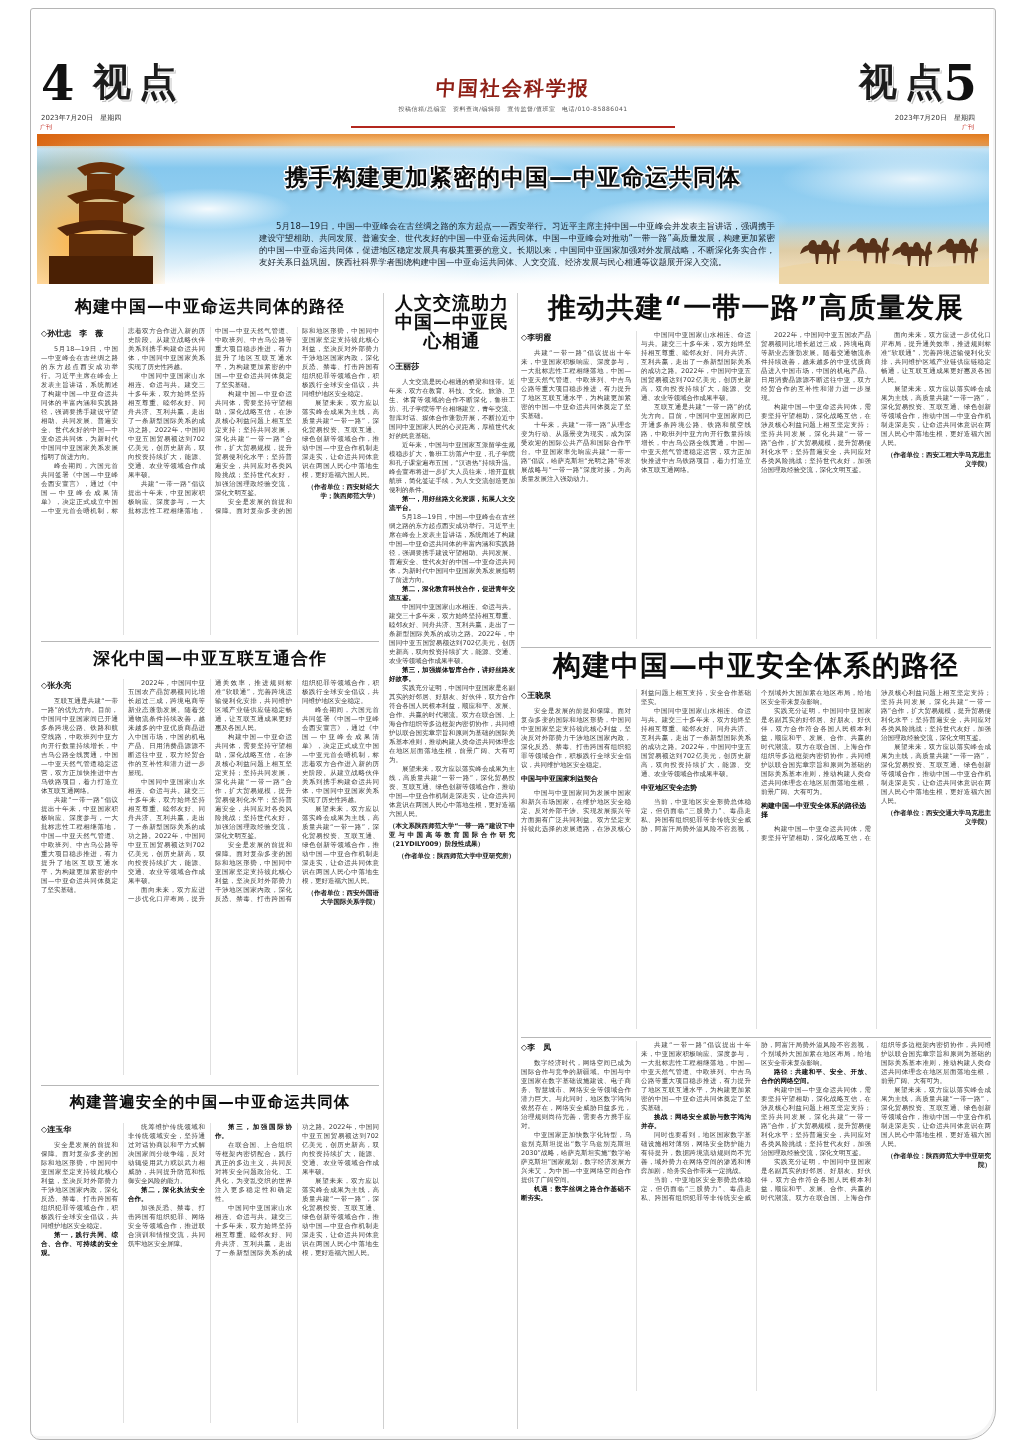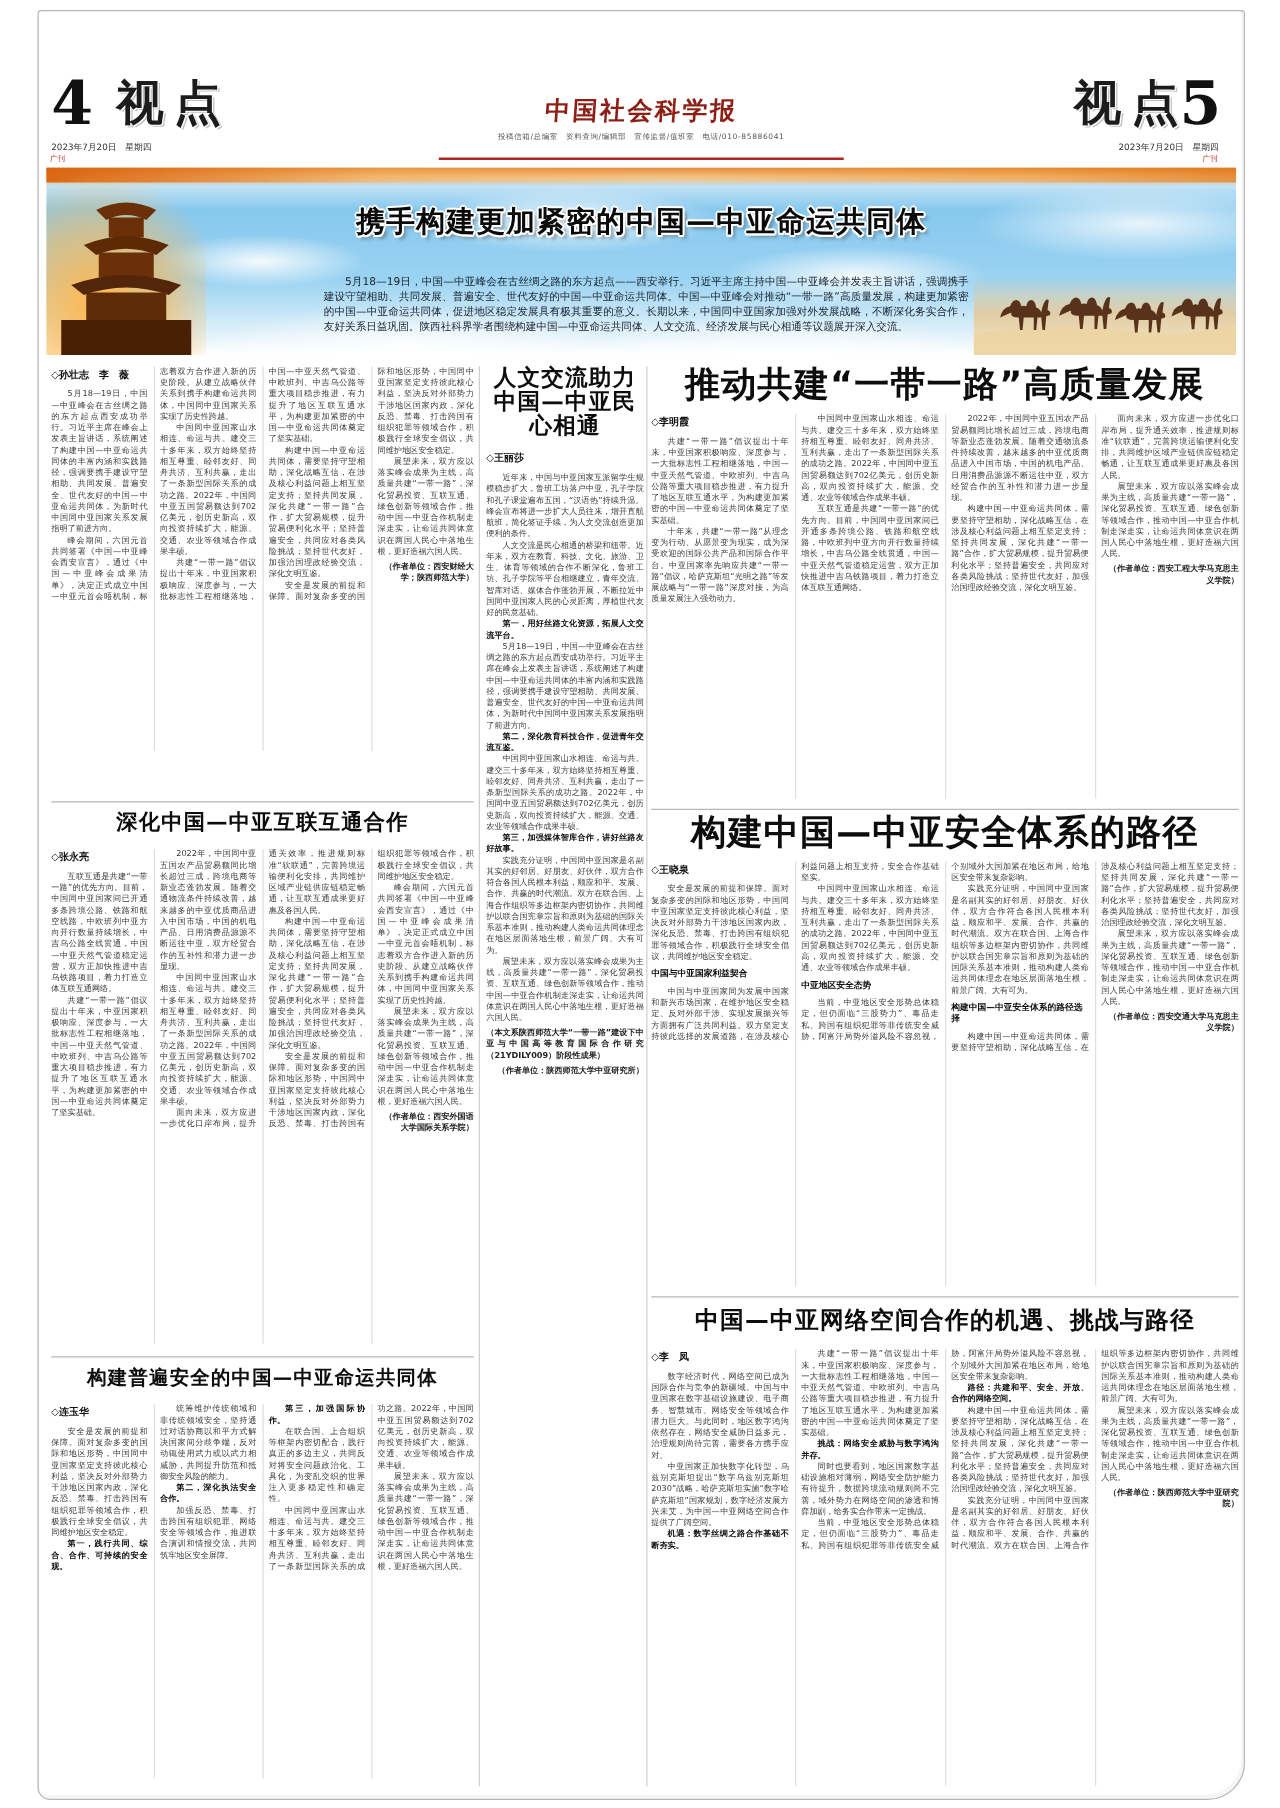--- a/index.html
+++ b/index.html
@@ -141,40 +141,41 @@
   </div>
 
   <div class="vrule vr1"></div>
   <div class="vrule vr2"></div>
   <div class="hrule hl1"></div>
   <div class="hrule hl2"></div>
   <div class="hrule hr1"></div>
   <div class="hrule hr2"></div>
 
   <section class="art a1">
+    <h2>构建中国—中亚命运共同体的路径</h2>
     <div class="body cols4">
         <p class="byline">◇孙壮志　李　薇</p>
         <p class="para">5月18—19日，中国—中亚峰会在古丝绸之路的东方起点西安成功举行。习近平主席在峰会上发表主旨讲话，系统阐述了构建中国—中亚命运共同体的丰富内涵和实践路径，强调要携手建设守望相助、共同发展、普遍安全、世代友好的中国—中亚命运共同体，为新时代中国同中亚国家关系发展指明了前进方向。</p>
         <p class="para">峰会期间，六国元首共同签署《中国—中亚峰会西安宣言》，通过《中国—中亚峰会成果清单》，决定正式成立中国—中亚元首会晤机制，标志着双方合作进入新的历史阶段。从建立战略伙伴关系到携手构建命运共同体，中国同中亚国家关系实现了历史性跨越。</p>
         <p class="para">中国同中亚国家山水相连、命运与共。建交三十多年来，双方始终坚持相互尊重、睦邻友好、同舟共济、互利共赢，走出了一条新型国际关系的成功之路。2022年，中国同中亚五国贸易额达到702亿美元，创历史新高，双向投资持续扩大，能源、交通、农业等领域合作成果丰硕。</p>
         <p class="para">共建“一带一路”倡议提出十年来，中亚国家积极响应、深度参与，一大批标志性工程相继落地，中国—中亚天然气管道、中欧班列、中吉乌公路等重大项目稳步推进，有力提升了地区互联互通水平，为构建更加紧密的中国—中亚命运共同体奠定了坚实基础。</p>
         <p class="para">构建中国—中亚命运共同体，需要坚持守望相助，深化战略互信，在涉及核心利益问题上相互坚定支持；坚持共同发展，深化共建“一带一路”合作，扩大贸易规模，提升贸易便利化水平；坚持普遍安全，共同应对各类风险挑战；坚持世代友好，加强治国理政经验交流，深化文明互鉴。</p>
         <p class="para">安全是发展的前提和保障。面对复杂多变的国际和地区形势，中国同中亚国家坚定支持彼此核心利益，坚决反对外部势力干涉地区国家内政，深化反恐、禁毒、打击跨国有组织犯罪等领域合作，积极践行全球安全倡议，共同维护地区安全稳定。</p>
         <p class="para">展望未来，双方应以落实峰会成果为主线，高质量共建“一带一路”，深化贸易投资、互联互通、绿色创新等领域合作，推动中国—中亚合作机制走深走实，让命运共同体意识在两国人民心中落地生根，更好造福六国人民。</p>
         <p class="credit">（作者单位：西安财经大学；陕西师范大学）</p>
       </div>
   </section>
 
   <section class="art a2">
     <h2>人文交流助力
 中国—中亚民心相通</h2>
     <div class="body cols1">
         <p class="byline">◇王丽莎</p>
+        <p class="para">人文交流是民心相通的桥梁和纽带。近年来，双方在教育、科技、文化、旅游、卫生、体育等领域的合作不断深化，鲁班工坊、孔子学院等平台相继建立，青年交流、智库对话、媒体合作蓬勃开展，不断拉近中国同中亚国家人民的心灵距离，厚植世代友好的民意基础。</p>
         <p class="para">近年来，中国与中亚国家互派留学生规模稳步扩大，鲁班工坊落户中亚，孔子学院和孔子课堂遍布五国，“汉语热”持续升温。峰会宣布将进一步扩大人员往来，增开直航航班，简化签证手续，为人文交流创造更加便利的条件。</p>
-        <p class="para">人文交流是民心相通的桥梁和纽带。近年来，双方在教育、科技、文化、旅游、卫生、体育等领域的合作不断深化，鲁班工坊、孔子学院等平台相继建立，青年交流、智库对话、媒体合作蓬勃开展，不断拉近中国同中亚国家人民的心灵距离，厚植世代友好的民意基础。</p>
         <p class="bold-lead">第一，用好丝路文化资源，拓展人文交流平台。</p>
         <p class="para">5月18—19日，中国—中亚峰会在古丝绸之路的东方起点西安成功举行。习近平主席在峰会上发表主旨讲话，系统阐述了构建中国—中亚命运共同体的丰富内涵和实践路径，强调要携手建设守望相助、共同发展、普遍安全、世代友好的中国—中亚命运共同体，为新时代中国同中亚国家关系发展指明了前进方向。</p>
         <p class="bold-lead">第二，深化教育科技合作，促进青年交流互鉴。</p>
         <p class="para">中国同中亚国家山水相连、命运与共。建交三十多年来，双方始终坚持相互尊重、睦邻友好、同舟共济、互利共赢，走出了一条新型国际关系的成功之路。2022年，中国同中亚五国贸易额达到702亿美元，创历史新高，双向投资持续扩大，能源、交通、农业等领域合作成果丰硕。</p>
         <p class="bold-lead">第三，加强媒体智库合作，讲好丝路友好故事。</p>
         <p class="para">实践充分证明，中国同中亚国家是名副其实的好邻居、好朋友、好伙伴，双方合作符合各国人民根本利益，顺应和平、发展、合作、共赢的时代潮流。双方在联合国、上海合作组织等多边框架内密切协作，共同维护以联合国宪章宗旨和原则为基础的国际关系基本准则，推动构建人类命运共同体理念在地区层面落地生根，前景广阔、大有可为。</p>
         <p class="para">展望未来，双方应以落实峰会成果为主线，高质量共建“一带一路”，深化贸易投资、互联互通、绿色创新等领域合作，推动中国—中亚合作机制走深走实，让命运共同体意识在两国人民心中落地生根，更好造福六国人民。</p>
         <p class="credit note">（本文系陕西师范大学“一带一路”建设下中亚与中国高等教育国际合作研究（21YDILY009）阶段性成果）</p>
         <p class="credit">（作者单位：陕西师范大学中亚研究所）</p>
       </div>
@@ -241,21 +242,20 @@
         <p class="bold-lead">第二，深化执法安全合作。</p>
         <p class="para">加强反恐、禁毒、打击跨国有组织犯罪、网络安全等领域合作，推进联合演训和情报交流，共同筑牢地区安全屏障。</p>
         <p class="bold-lead">第三，加强国际协作。</p>
         <p class="para">在联合国、上合组织等框架内密切配合，践行真正的多边主义，共同反对将安全问题政治化、工具化，为变乱交织的世界注入更多稳定性和确定性。</p>
         <p class="para">中国同中亚国家山水相连、命运与共。建交三十多年来，双方始终坚持相互尊重、睦邻友好、同舟共济、互利共赢，走出了一条新型国际关系的成功之路。2022年，中国同中亚五国贸易额达到702亿美元，创历史新高，双向投资持续扩大，能源、交通、农业等领域合作成果丰硕。</p>
         <p class="para">展望未来，双方应以落实峰会成果为主线，高质量共建“一带一路”，深化贸易投资、互联互通、绿色创新等领域合作，推动中国—中亚合作机制走深走实，让命运共同体意识在两国人民心中落地生根，更好造福六国人民。</p>
       </div>
   </section>
 
   <section class="art a7">
-    <h2>中国—中亚网络空间合作的机遇、挑战与路径</h2>
     <div class="body cols4">
         <p class="byline">◇李　凤</p>
         <p class="para">数字经济时代，网络空间已成为国际合作与竞争的新疆域。中国与中亚国家在数字基础设施建设、电子商务、智慧城市、网络安全等领域合作潜力巨大。与此同时，地区数字鸿沟依然存在，网络安全威胁日益多元，治理规则尚待完善，需要各方携手应对。</p>
         <p class="para">中亚国家正加快数字化转型，乌兹别克斯坦提出“数字乌兹别克斯坦2030”战略，哈萨克斯坦实施“数字哈萨克斯坦”国家规划，数字经济发展方兴未艾，为中国—中亚网络空间合作提供了广阔空间。</p>
         <p class="bold-lead">机遇：数字丝绸之路合作基础不断夯实。</p>
         <p class="para">共建“一带一路”倡议提出十年来，中亚国家积极响应、深度参与，一大批标志性工程相继落地，中国—中亚天然气管道、中欧班列、中吉乌公路等重大项目稳步推进，有力提升了地区互联互通水平，为构建更加紧密的中国—中亚命运共同体奠定了坚实基础。</p>
         <p class="bold-lead">挑战：网络安全威胁与数字鸿沟并存。</p>
         <p class="para">同时也要看到，地区国家数字基础设施相对薄弱，网络安全防护能力有待提升，数据跨境流动规则尚不完善，域外势力在网络空间的渗透和博弈加剧，给务实合作带来一定挑战。</p>
         <p class="para">当前，中亚地区安全形势总体稳定，但仍面临“三股势力”、毒品走私、跨国有组织犯罪等非传统安全威胁，阿富汗局势外溢风险不容忽视，个别域外大国加紧在地区布局，给地区安全带来复杂影响。</p>
         <p class="bold-lead">路径：共建和平、安全、开放、合作的网络空间。</p>

